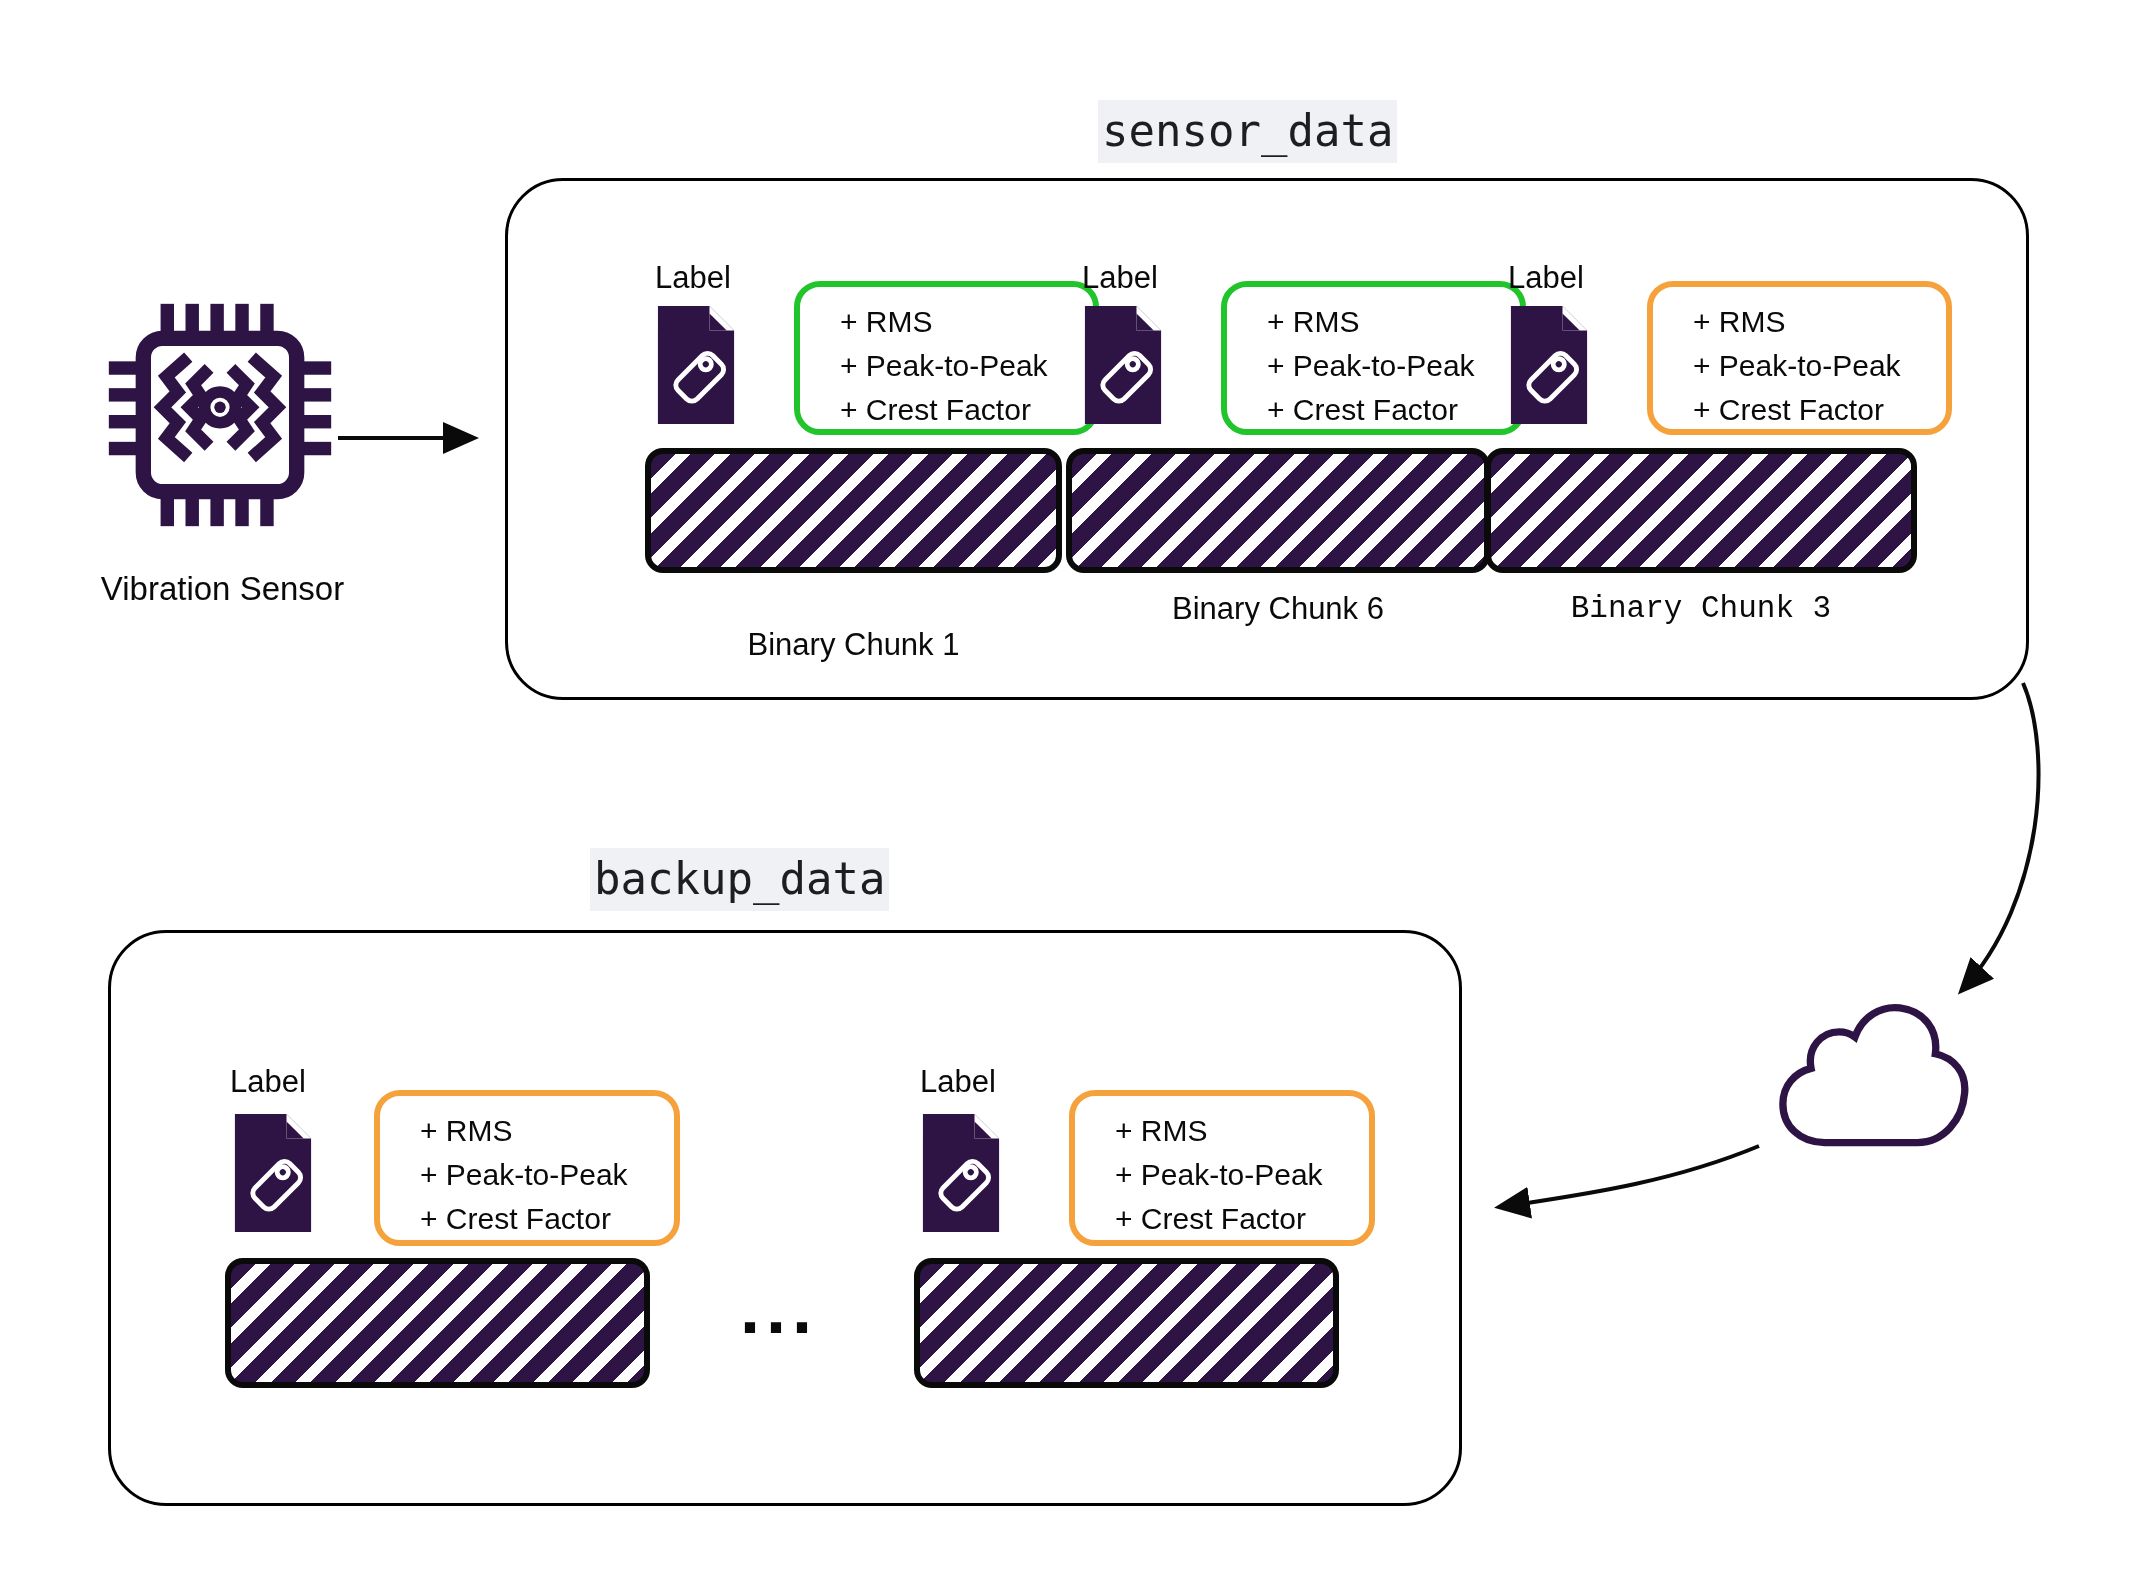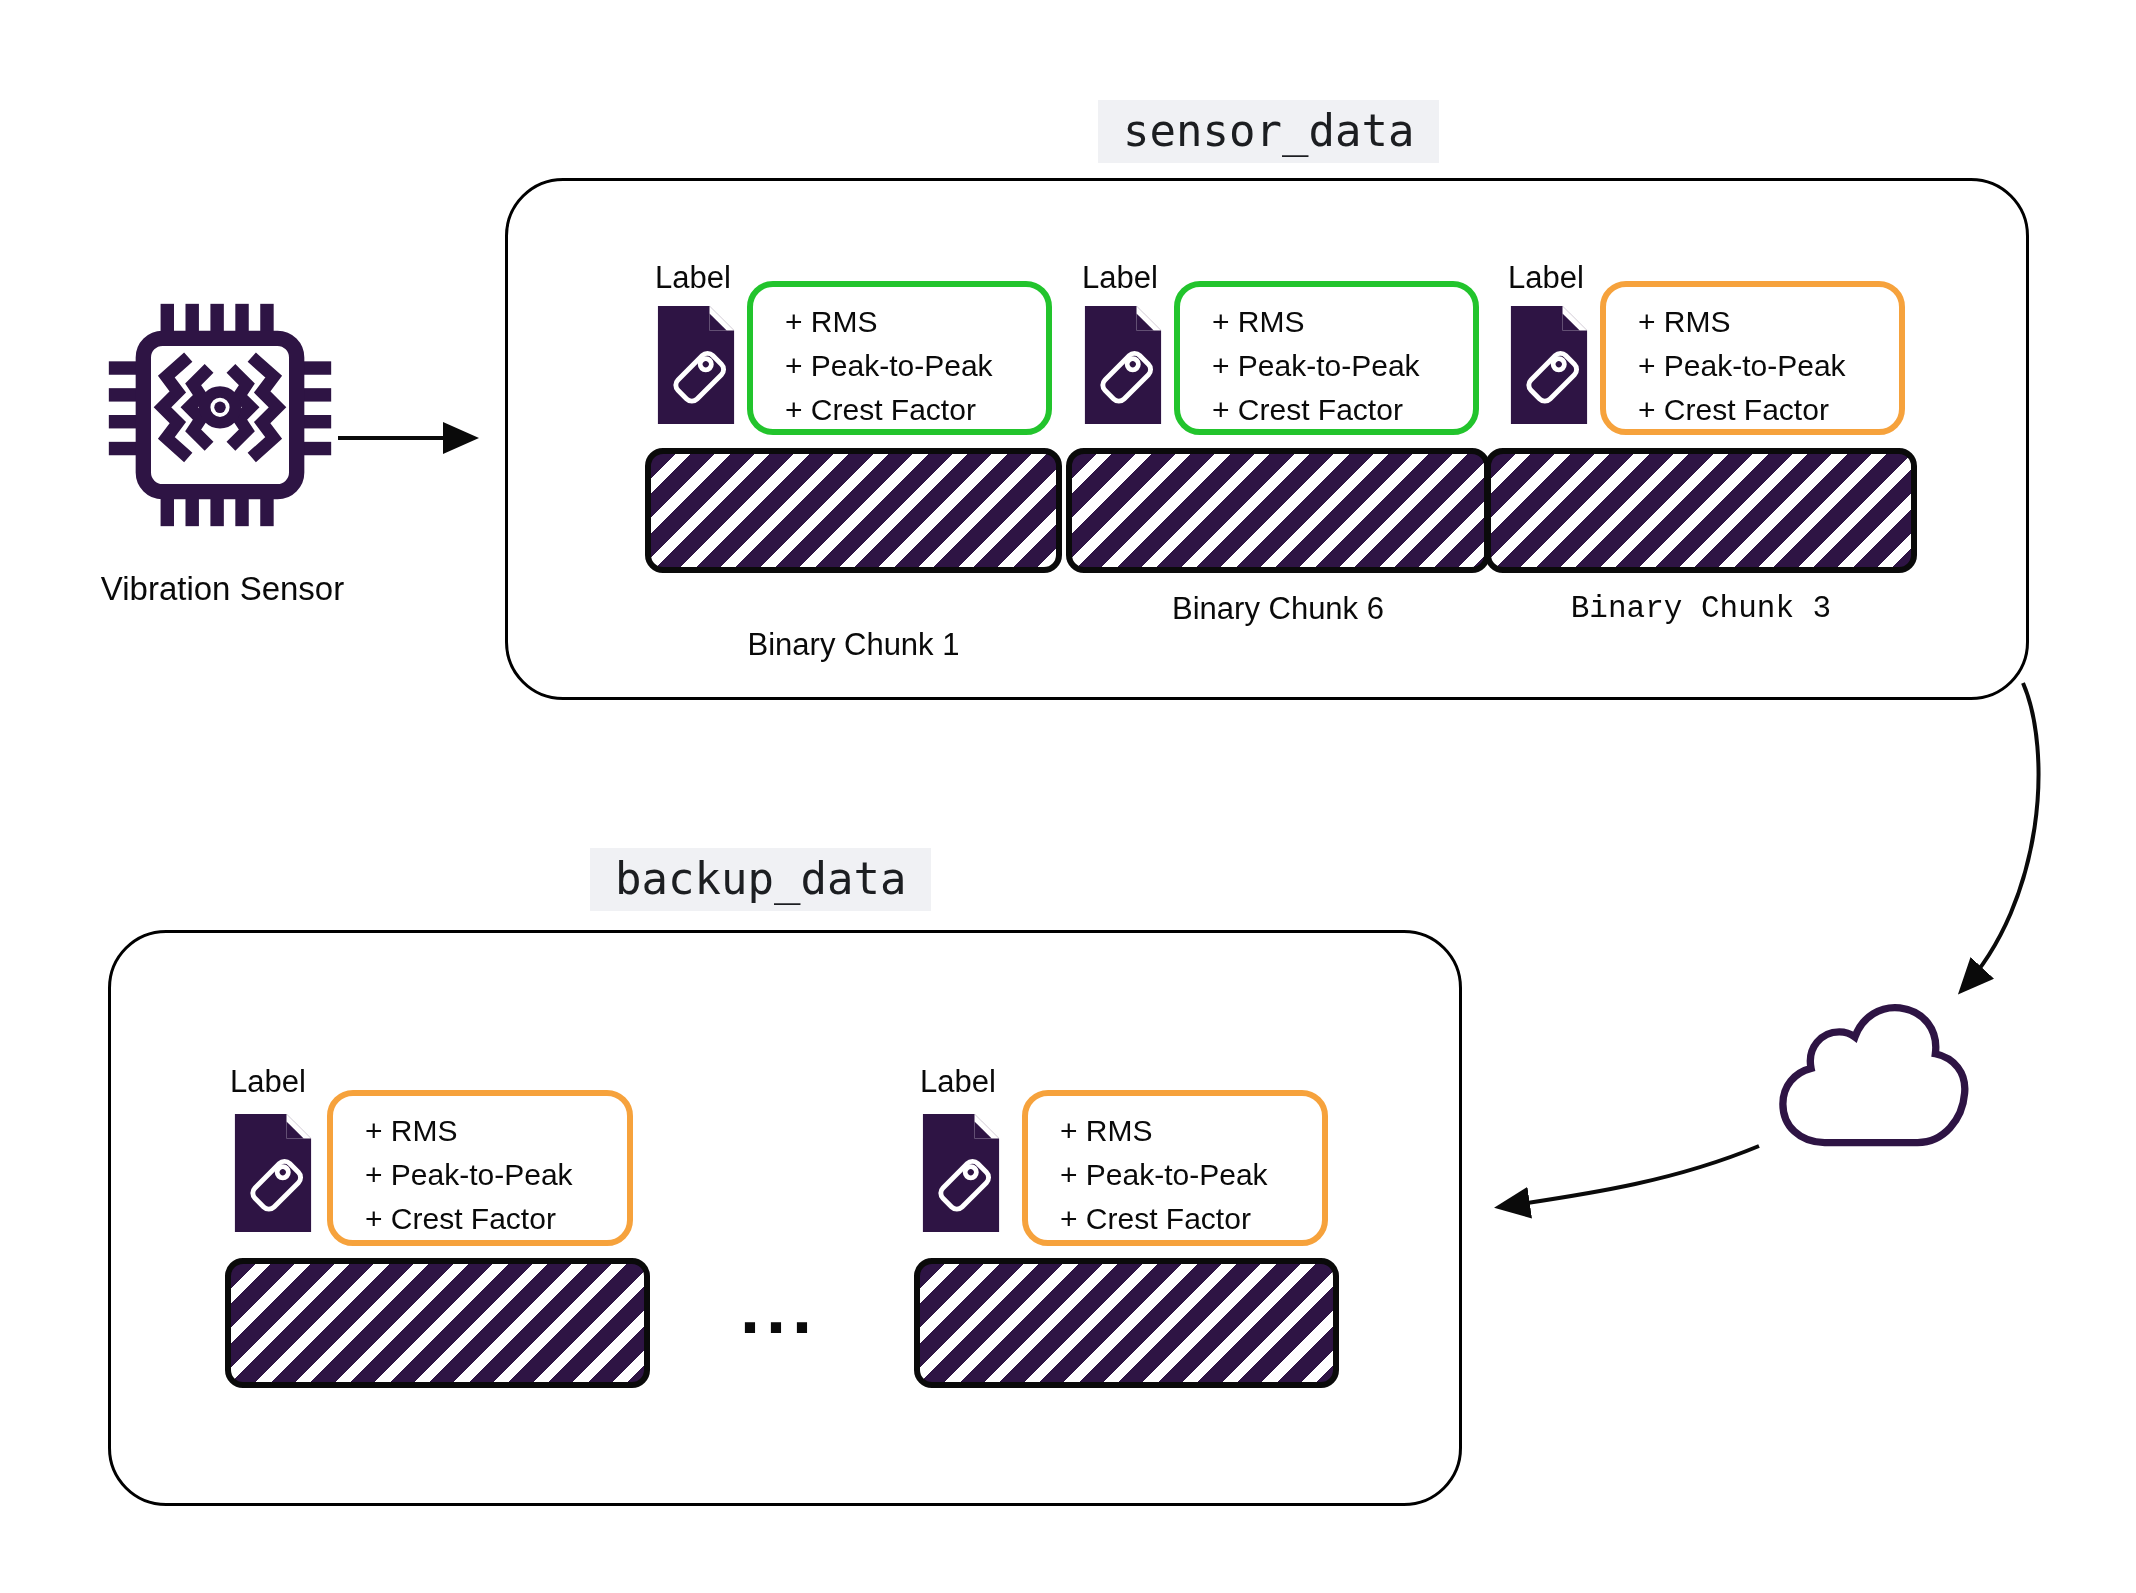--- a/index.html
+++ b/index.html
@@ -4,31 +4,31 @@
 <style>
   html,body{margin:0;padding:0;background:#fff;}
   #canvas{
     position:relative; width:2136px; height:1593px; background:#fff;
     font-family:"Liberation Sans", sans-serif; color:#0a0a0a; overflow:hidden;
   }
   .abs{position:absolute;}
   .code-title{
     font-family:"DejaVu Sans Mono", monospace;
     font-size:44px; line-height:1.2; color:#1c1e21;
-    background:var(--title_bg); padding:5px 25px;
+    background:var(--title_bg); padding:5px 4px;
     white-space:nowrap;
   }
   .container{
     border:3px solid #000; border-radius:58px; background:#fff;
   }
   .label-text{ font-size:31px; line-height:1; }
   .feature-box{
     background:#fff; border:6px solid var(--green); border-radius:26px;
-    box-sizing:border-box; padding:13px 0 0 32px;
-    font-size:30px; line-height:44px; white-space:nowrap;
+    box-sizing:border-box; padding:13px 0 0 40px;
+    font-size:30px; line-height:44px; white-space:nowrap;margin-left:47px;
   }
   .feature-box.b-orange{ border-color:var(--orange); }
   .feature-box.b-green{ border-color:var(--green); }
   .hatch{
     box-sizing:border-box;
     border:6px solid #0a0a0a; border-radius:18px;
     background:repeating-linear-gradient(135deg, var(--purple) 0 17px, #ffffff 17px 28px);
   }
   .chunk-label{ font-size:31px; text-align:center; line-height:1.1; }
   .sensor-caption{ font-size:33px; text-align:center; }

